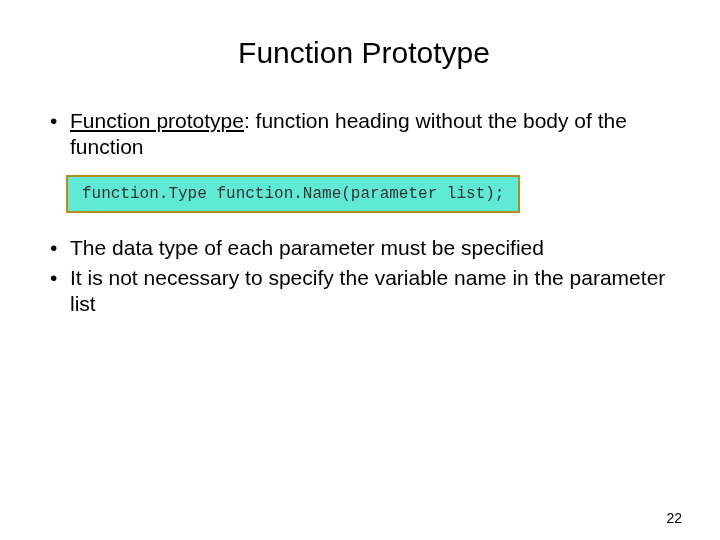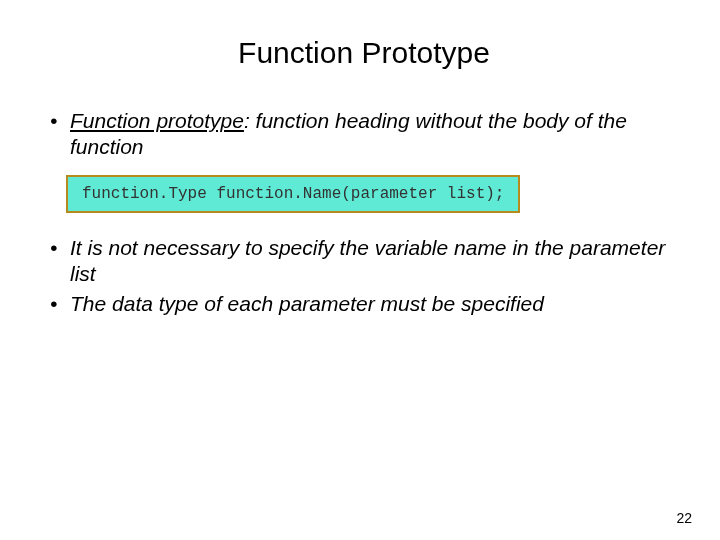--- a/index.html
+++ b/index.html
@@ -31,21 +31,20 @@
     list-style: none;
     padding: 0;
     margin: 0 0 0 6px;
     font-size: 21px;
     line-height: 1.25;
   }
   ul.bullets > li {
     position: relative;
     padding-left: 24px;
     margin-bottom: 4px;
-    font-style: italic;
   }
   ul.bullets > li::before {
     content: "•";
     position: absolute;
     left: 4px;
     top: 0;
   }
   .term {
     text-decoration: underline;
   }
@@ -57,21 +56,21 @@
     border: 2px solid #b68a1d;
     background: #5eead4;
     padding: 8px 14px 8px 14px;
     font-family: "Courier New", Courier, monospace;
     font-size: 16px;
     color: #333;
     white-space: nowrap;
   }
   .page-num {
     position: absolute;
-    right: 28px;
+    right: 38px;
     bottom: 14px;
     font-size: 14px;
     color: #000;
   }
 </style>
 </head>
 <body>
 
 <div class="slide">
 
@@ -82,22 +81,22 @@
       <span class="term">Function prototype</span><span>: function heading without the body of the function</span>
     </li>
   </ul>
 
   <div class="code-box-wrap">
     <div class="code-box">function.Type function.Name(parameter list);</div>
   </div>
 
   <ul class="bullets">
     <li>
-      <span>It is not necessary to specify the variable name in the parameter list</span>
+      <span>The data type of each parameter must be specified</span>
     </li>
     <li>
-      <span>The data type of each parameter must be specified</span>
+      <span>It is not necessary to specify the variable name in the parameter list</span>
     </li>
   </ul>
 
   <div class="page-num">22</div>
 
 </div>
 
 </body></html>

